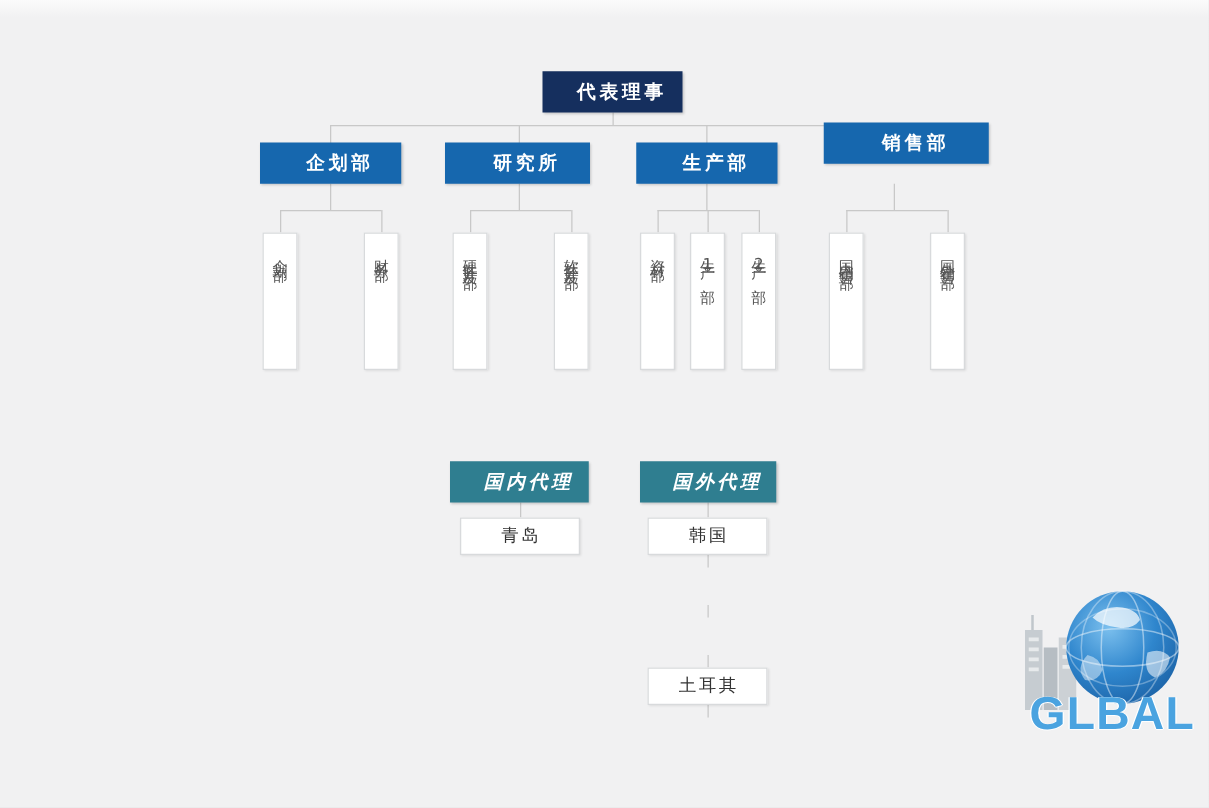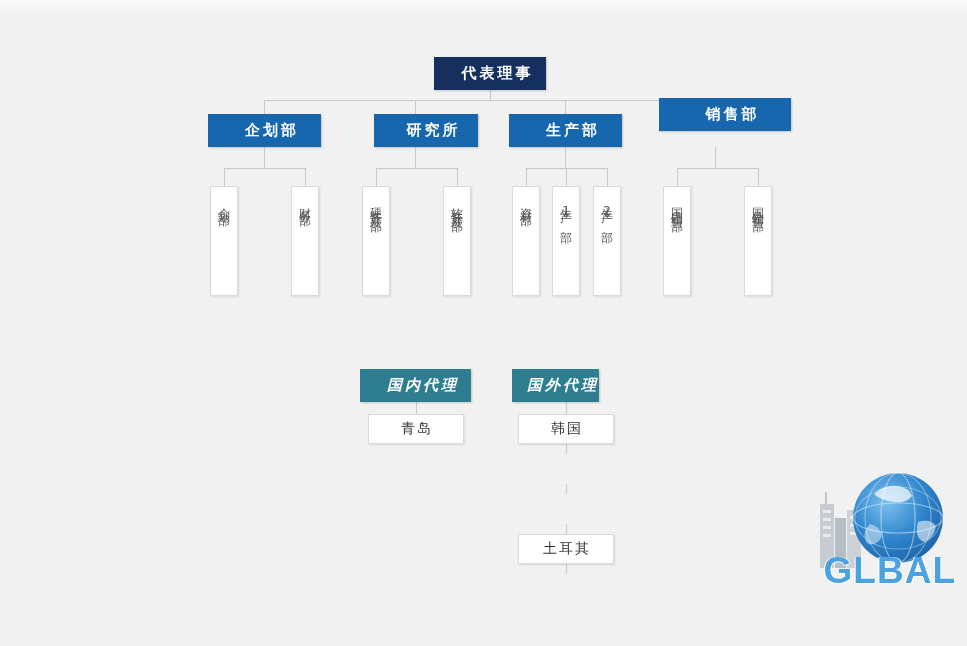--- a/index.html
+++ b/index.html
@@ -136,39 +136,39 @@
   <div class="line" style="left:416px;top:402px;width:1px;height:12px"></div>
   <div class="line" style="left:566px;top:402px;width:1px;height:12px"></div>
   <div class="line" style="left:566px;top:444px;width:1px;height:10px"></div>
   <div class="line" style="left:566px;top:484px;width:1px;height:10px"></div>
   <div class="line" style="left:566px;top:524px;width:1px;height:10px"></div>
   <div class="line" style="left:566px;top:564px;width:1px;height:10px"></div>
 
   <div class="box root" style="left:434px;top:57px;width:112px">代表理事</div>
 
   <div class="box dept" style="left:208px;top:114px;width:113px">企划部</div>
-  <div class="box dept" style="left:374px;top:114px;width:104px">研究所</div>
+  <div class="box dept" style="left:356px;top:114px;width:116px">研究所</div>
   <div class="box dept" style="left:509px;top:114px;width:113px">生产部</div>
   <div class="box dept" style="left:659px;top:98px;width:132px">销售部</div>
 
   <div class="vbox" style="left:210px">企划部</div>
   <div class="vbox" style="left:291px">财务部</div>
 
   <div class="vbox" style="left:362px">硬件开发部</div>
   <div class="vbox" style="left:443px">软件开发部</div>
 
   <div class="vbox" style="left:512px">资材部</div>
   <div class="vbox" style="left:552px">生产1部</div>
   <div class="vbox" style="left:593px">生产2部</div>
 
   <div class="vbox" style="left:663px">国内销售部</div>
   <div class="vbox" style="left:744px">国外销售部</div>
 
   <div class="box agent" style="left:360px;top:369px;width:111px">国内代理</div>
-  <div class="box agent" style="left:512px;top:369px;width:87px">国外代理</div>
+  <div class="box agent" style="left:512px;top:369px;width:109px">国外代理</div>
 
   <div class="leaf" style="left:368px;top:414px">青岛</div>
 
   <div class="leaf" style="left:518px;top:414px">韩国</div>
   <div class="leaf" style="left:518px;top:534px">土耳其</div>
 
   <div class="logo">
     <svg width="182" height="132" viewBox="0 0 182 132">
       <defs>
         <radialGradient id="globeGrad" cx="38%" cy="32%" r="75%">

